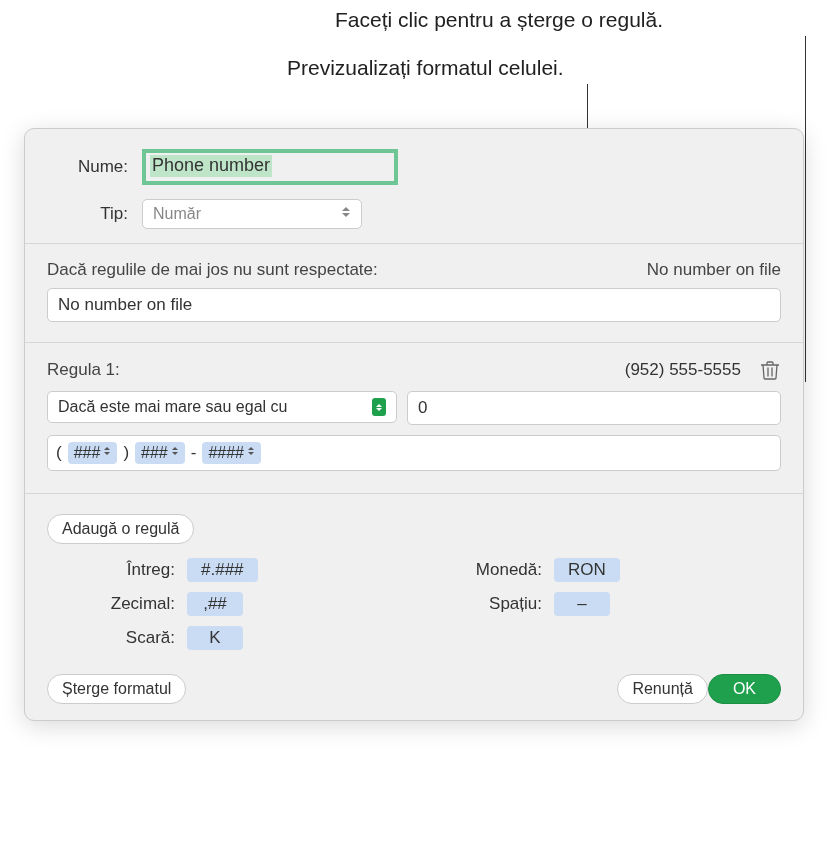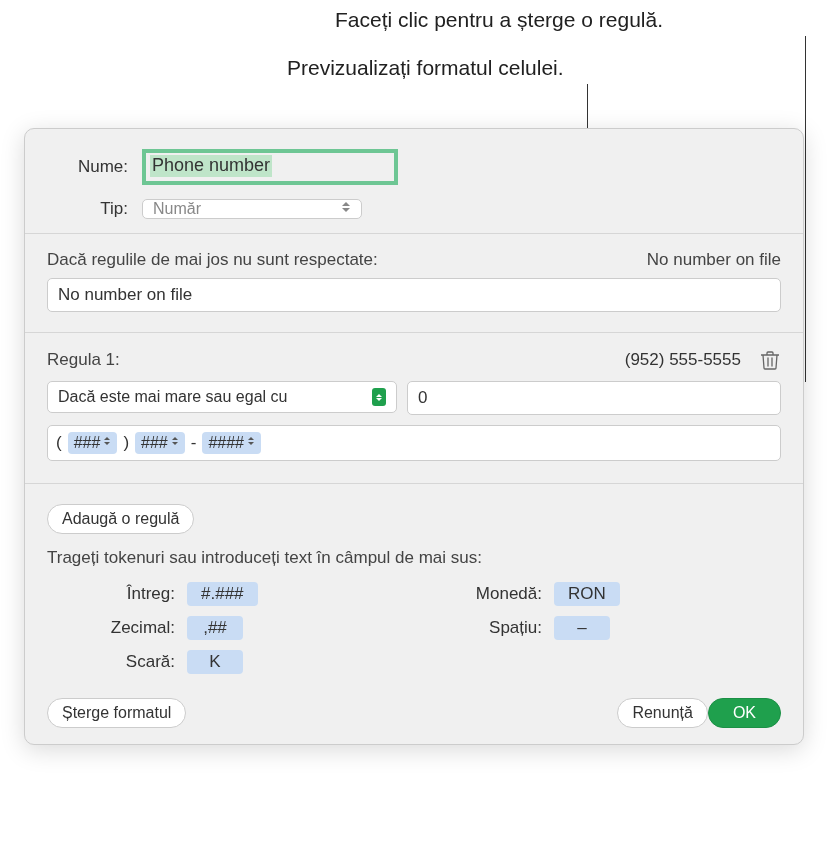--- a/index.html
+++ b/index.html
@@ -81,21 +81,21 @@
       left: 8px;
       height: 22px;
       background: #bfe5c9;
       z-index: 0;
       padding: 0 2px;
       font-size: 18px;
       color: #333;
     }
     .type-select {
       width: 220px;
-      height: 20px;
+      height: 30px;
       border: 1px solid #ccc;
       border-radius: 5px;
       background: #fff;
       padding: 4px 10px;
       font-size: 16px;
       color: #888;
       display: flex;
       align-items: center;
       justify-content: space-between;
     }
@@ -425,21 +425,20 @@
     </div>
   </div>
 
   <div class="divider" style="margin-top:22px;"></div>
 
   <div class="section">
     <div class="add-rule-row">
       <button class="btn">Adaugă o regulă</button>
     </div>
 
-    <div class="token-hint">Trageți tokenuri sau introduceți text în câmpul de mai sus:</div>
 
     <div class="token-grid">
       <div class="token-grid-item">
         <span class="token-grid-label">Întreg:</span>
         <span class="token-sample">#.###</span>
       </div>
       <div class="token-grid-item">
         <span class="token-grid-label">Monedă:</span>
         <span class="token-sample">RON</span>
       </div>

